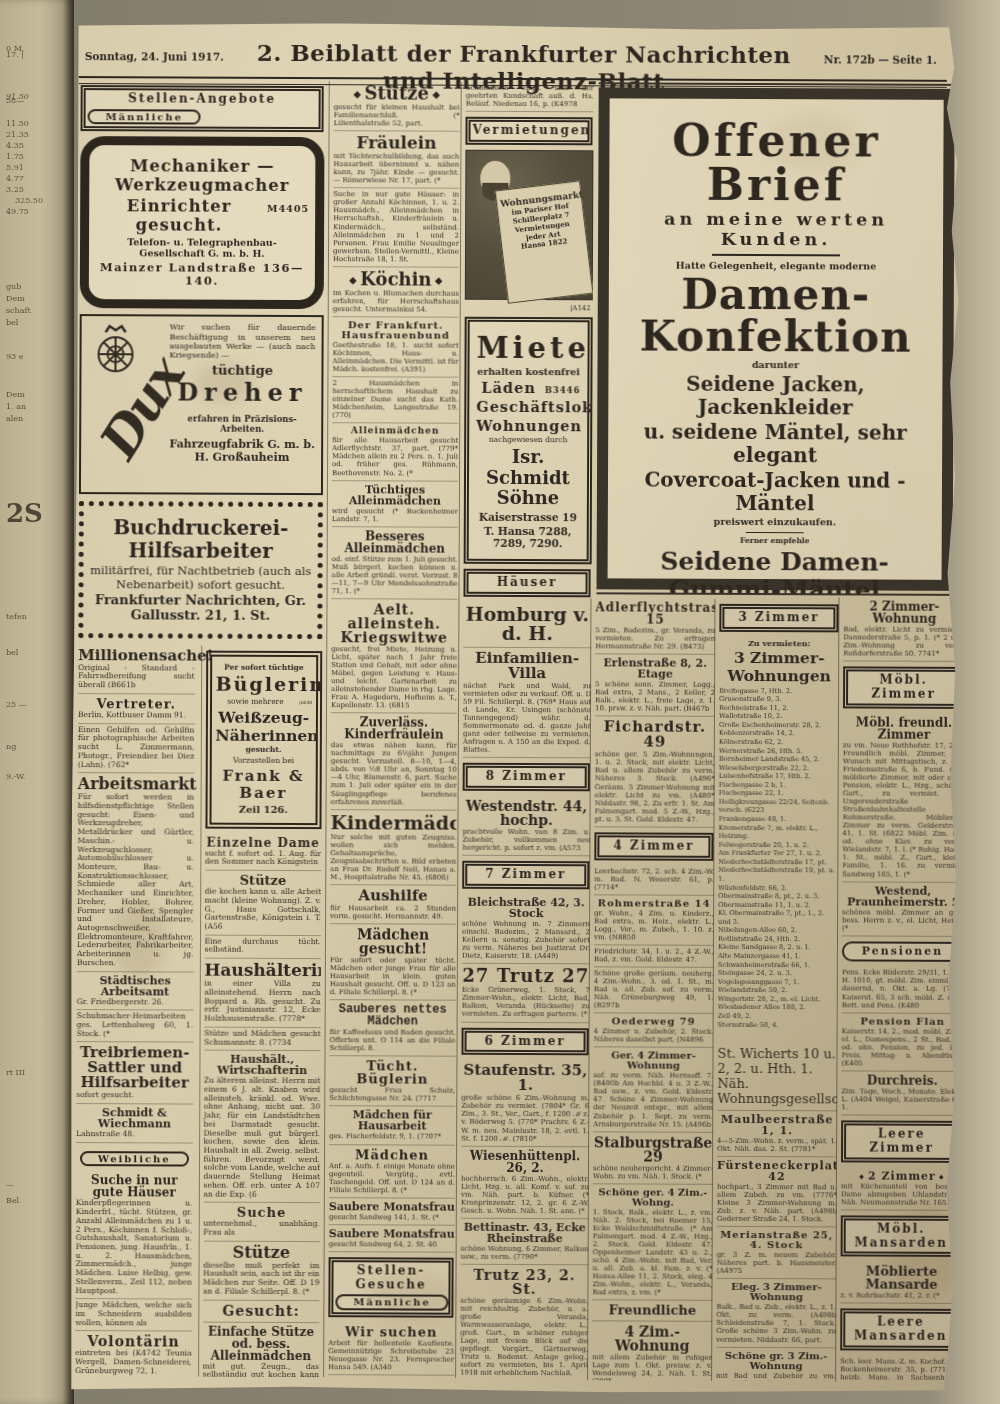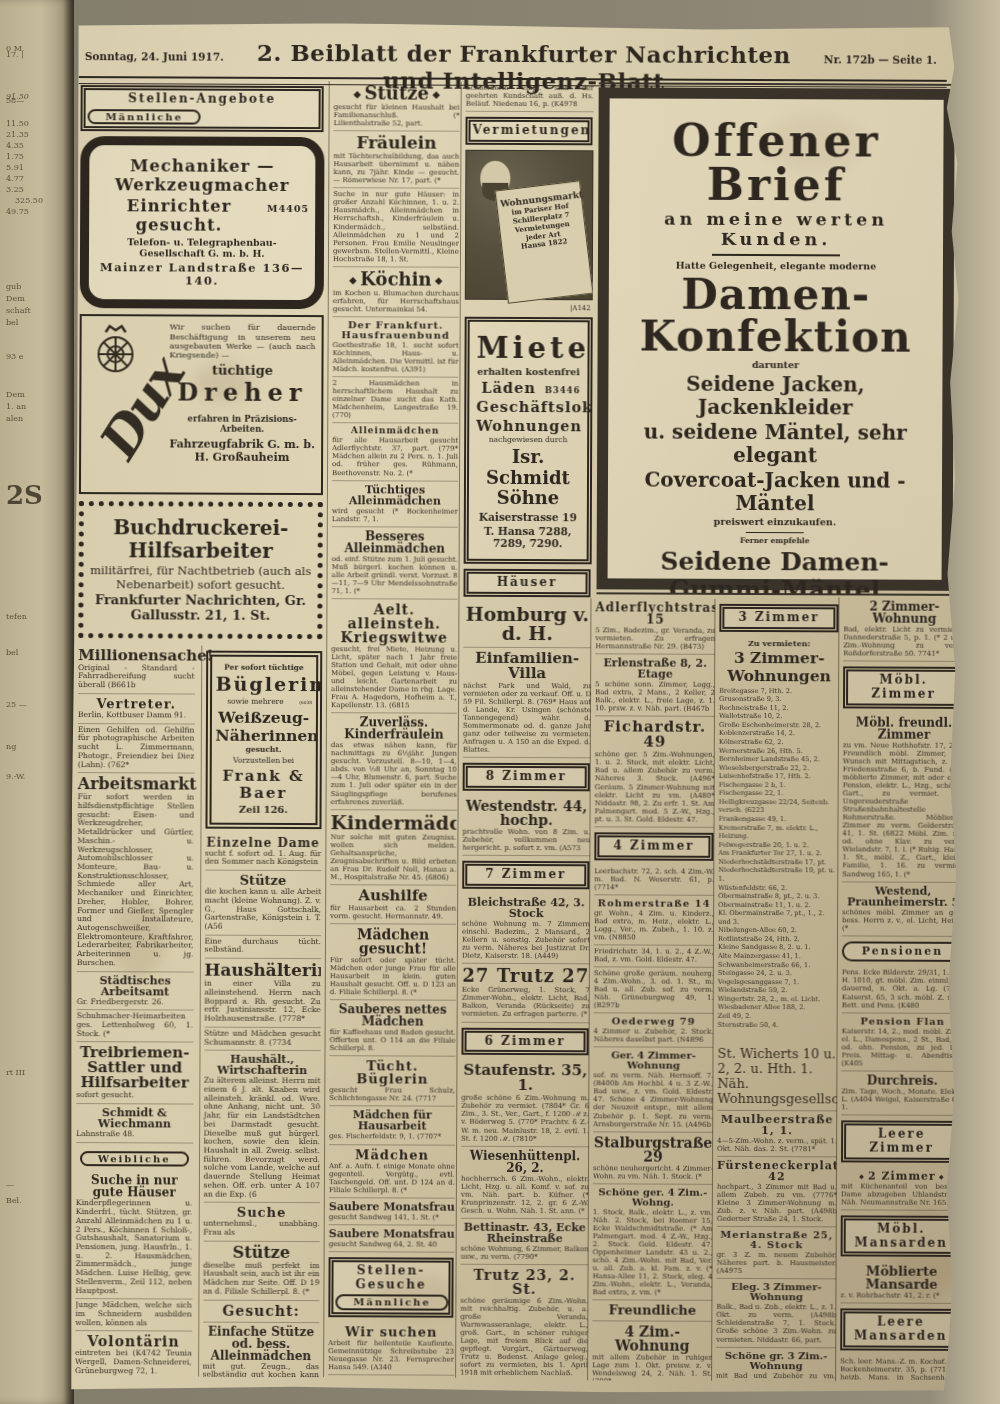--- a/index.html
+++ b/index.html
@@ -136,21 +136,21 @@
     <div class="frag" style="top: 196px; margin-left: 9px;">325.50</div>
     <div class="frag" style="top: 207px;">49.75</div>
     <div class="frag" style="top: 282px;">gub</div>
     <div class="frag" style="top: 294px;">Dem</div>
     <div class="frag" style="top: 306px;">schaft</div>
     <div class="frag" style="top: 318px;">bel</div>
     <div class="frag" style="top: 352px;">93 e</div>
     <div class="frag" style="top: 390px;">Dem</div>
     <div class="frag" style="top: 402px;">1. an</div>
     <div class="frag" style="top: 414px;">alen</div>
-    <div class="frag big" style="top: 480px;">2S</div>
+    <div class="frag big" style="top: 498px;">2S</div>
     <div class="frag" style="top: 612px;">tefen</div>
     <div class="frag" style="top: 648px;">bel</div>
     <div class="frag" style="top: 700px;">25 —</div>
     <div class="frag" style="top: 742px;">ng</div>
     <div class="frag" style="top: 772px;">9.-W.</div>
     <div class="frag" style="top: 1068px;">rt III</div>
     <div class="frag" style="top: 1180px;">—</div>
     <div class="frag" style="top: 1196px;">Bel.</div>
   </div>
 
@@ -353,21 +353,21 @@
         </div>
         <div class="cls">
           <div class="cls-t t-fx" style="font-size: 15px;">Aushilfe</div>
           <div class="cls-b">für Hausarbeit ca. 2 Stunden vorm. gesucht. Hermannstr. 49.</div>
         </div>
         <div class="cls">
           <div class="cls-t t-fx" style="font-size: 14px;">Mädchen gesucht!</div>
           <div class="cls-b">Für sofort oder später tücht. Mädchen oder junge Frau für alle Hausarbeit in klein. guten Haushalt gesucht. Off. u. D 123 an d. Filiale Schillerpl. 8. (*</div>
         </div>
         <div class="cls">
-          <div class="cls-t t-fx" style="font-size: 12px;">Sauberes nettes Mädchen</div>
+          <div class="cls-t t-fx" style="font-size: 12px; font-family: Liberation Mono, monospace;">Sauberes nettes Mädchen</div>
           <div class="cls-b">für Kaffeehaus und Baden gesucht. Offerten unt. O 114 an die Filiale Schillerpl. 8.</div>
         </div>
         <div class="cls">
           <div class="cls-t t-an" style="font-size: 13px;">Tücht. Büglerin</div>
           <div class="cls-b">gesucht Frau Schulz, Schlichtengasse Nr. 24. (7717</div>
         </div>
         <div class="cls">
           <div class="cls-t t-fx" style="font-size: 11px;">Mädchen für Hausarbeit</div>
           <div class="cls-b">ges. Fischerfeldstr. 9, 1. (7707*</div>
         </div>

